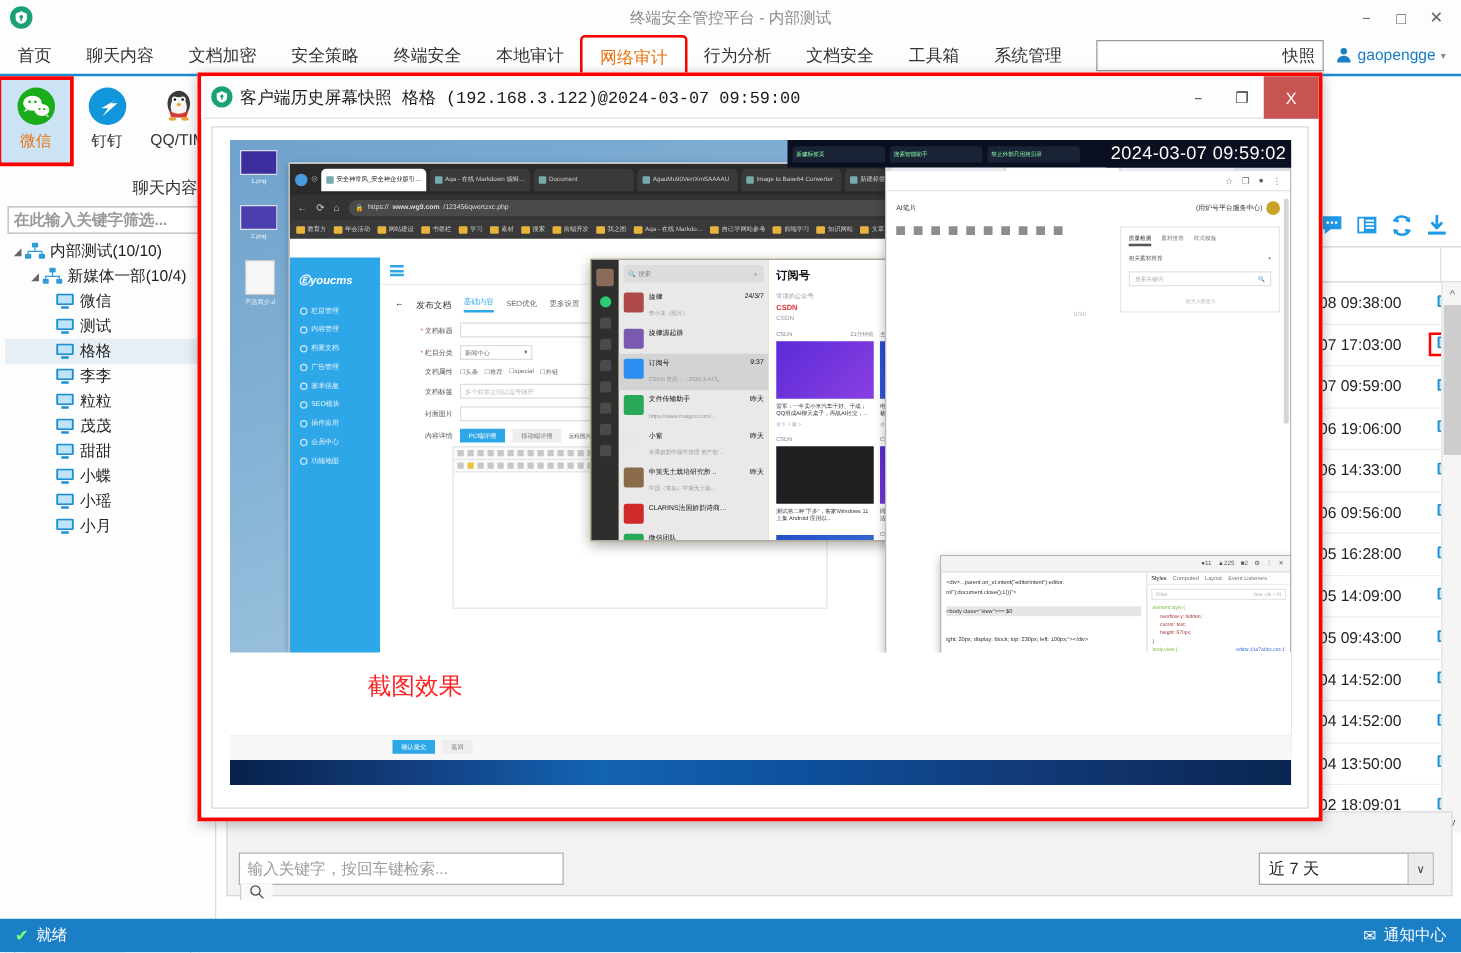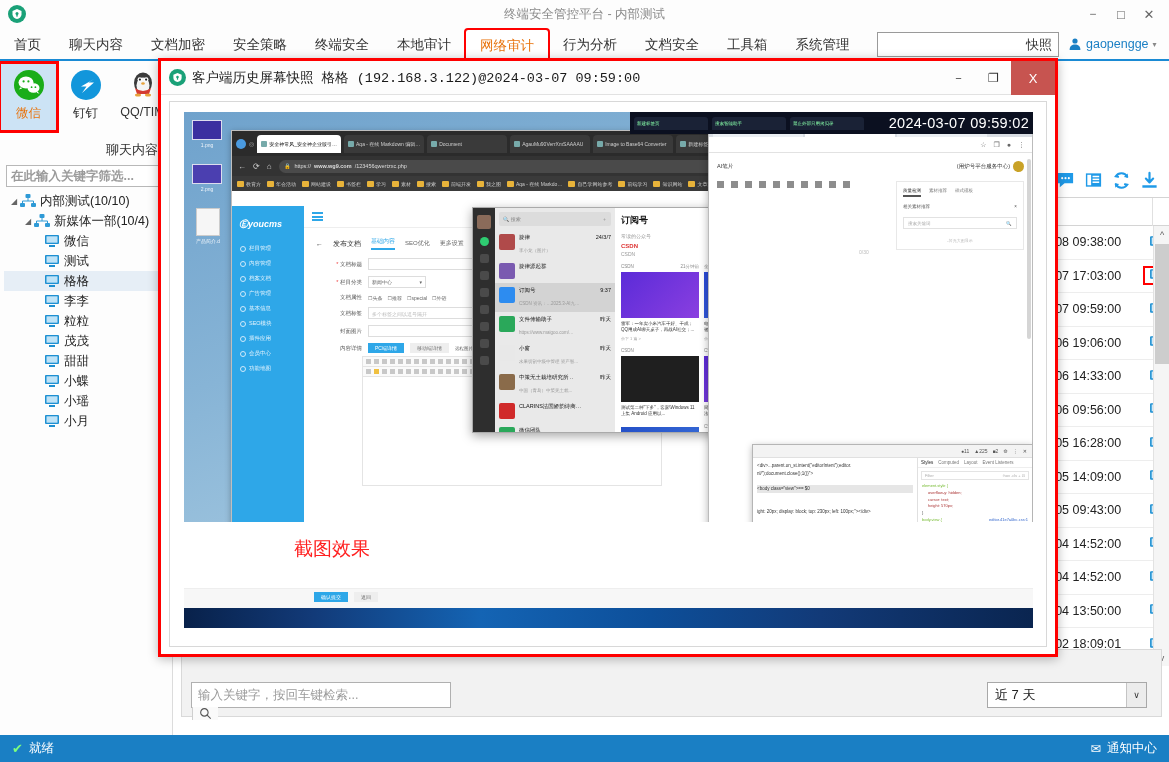--- a/index.html
+++ b/index.html
@@ -173,21 +173,21 @@
   .rp-search { flex: 1; font-size: 12.5px; color: #9b9b9b; padding: 0 6px; line-height: 24px; }
   .rp-searchbtn {
     width: 26px; border-left: 1px solid #cfcfcf; background: #fafafa;
     display: flex; align-items: center; justify-content: center;
   }
   .rp-panelbg {
     position: absolute; left: 8px; bottom: 18px; width: 981px; height: 68px;
     border: 1px solid #d9d9d9; background: #f2f2f2;
   }
   .rp-period {
-    position: absolute; right: 22px; bottom: 27px; width: 160px; height: 26px;
+    position: absolute; right: 22px; bottom: 27px; width: 140px; height: 26px;
     border: 1px solid #a8a8a8; background: #fff; display: flex; align-items: center;
   }
   .rp-period .val { flex: 1; padding-left: 7px; font-size: 13px; color: #222; }
   .rp-period .caret {
     width: 20px; height: 24px; background: #ececec; border-left: 1px solid #c4c4c4;
     display: flex; align-items: center; justify-content: center; color: #333; font-size: 9px;
   }
 
   
   .statusbar {

